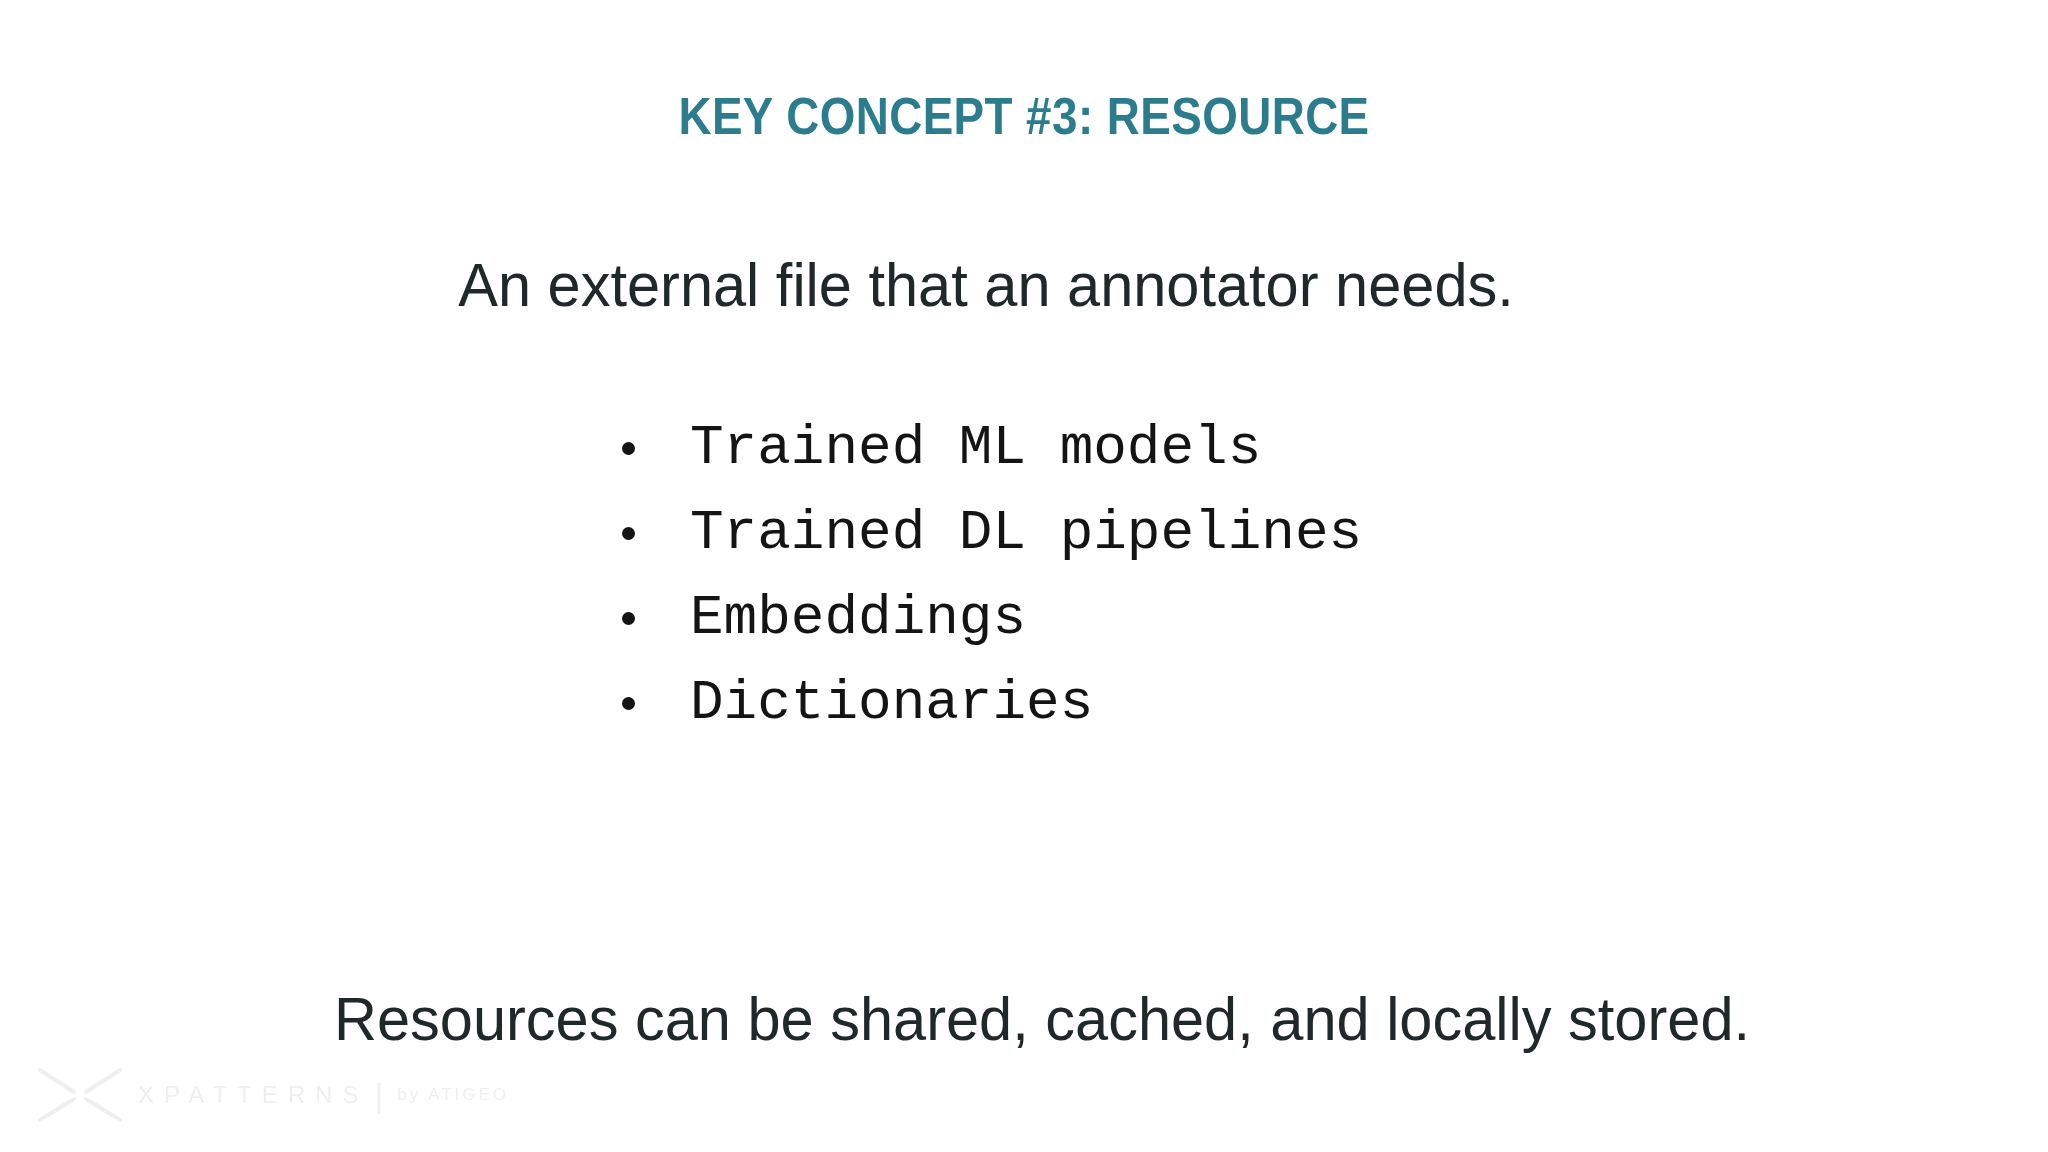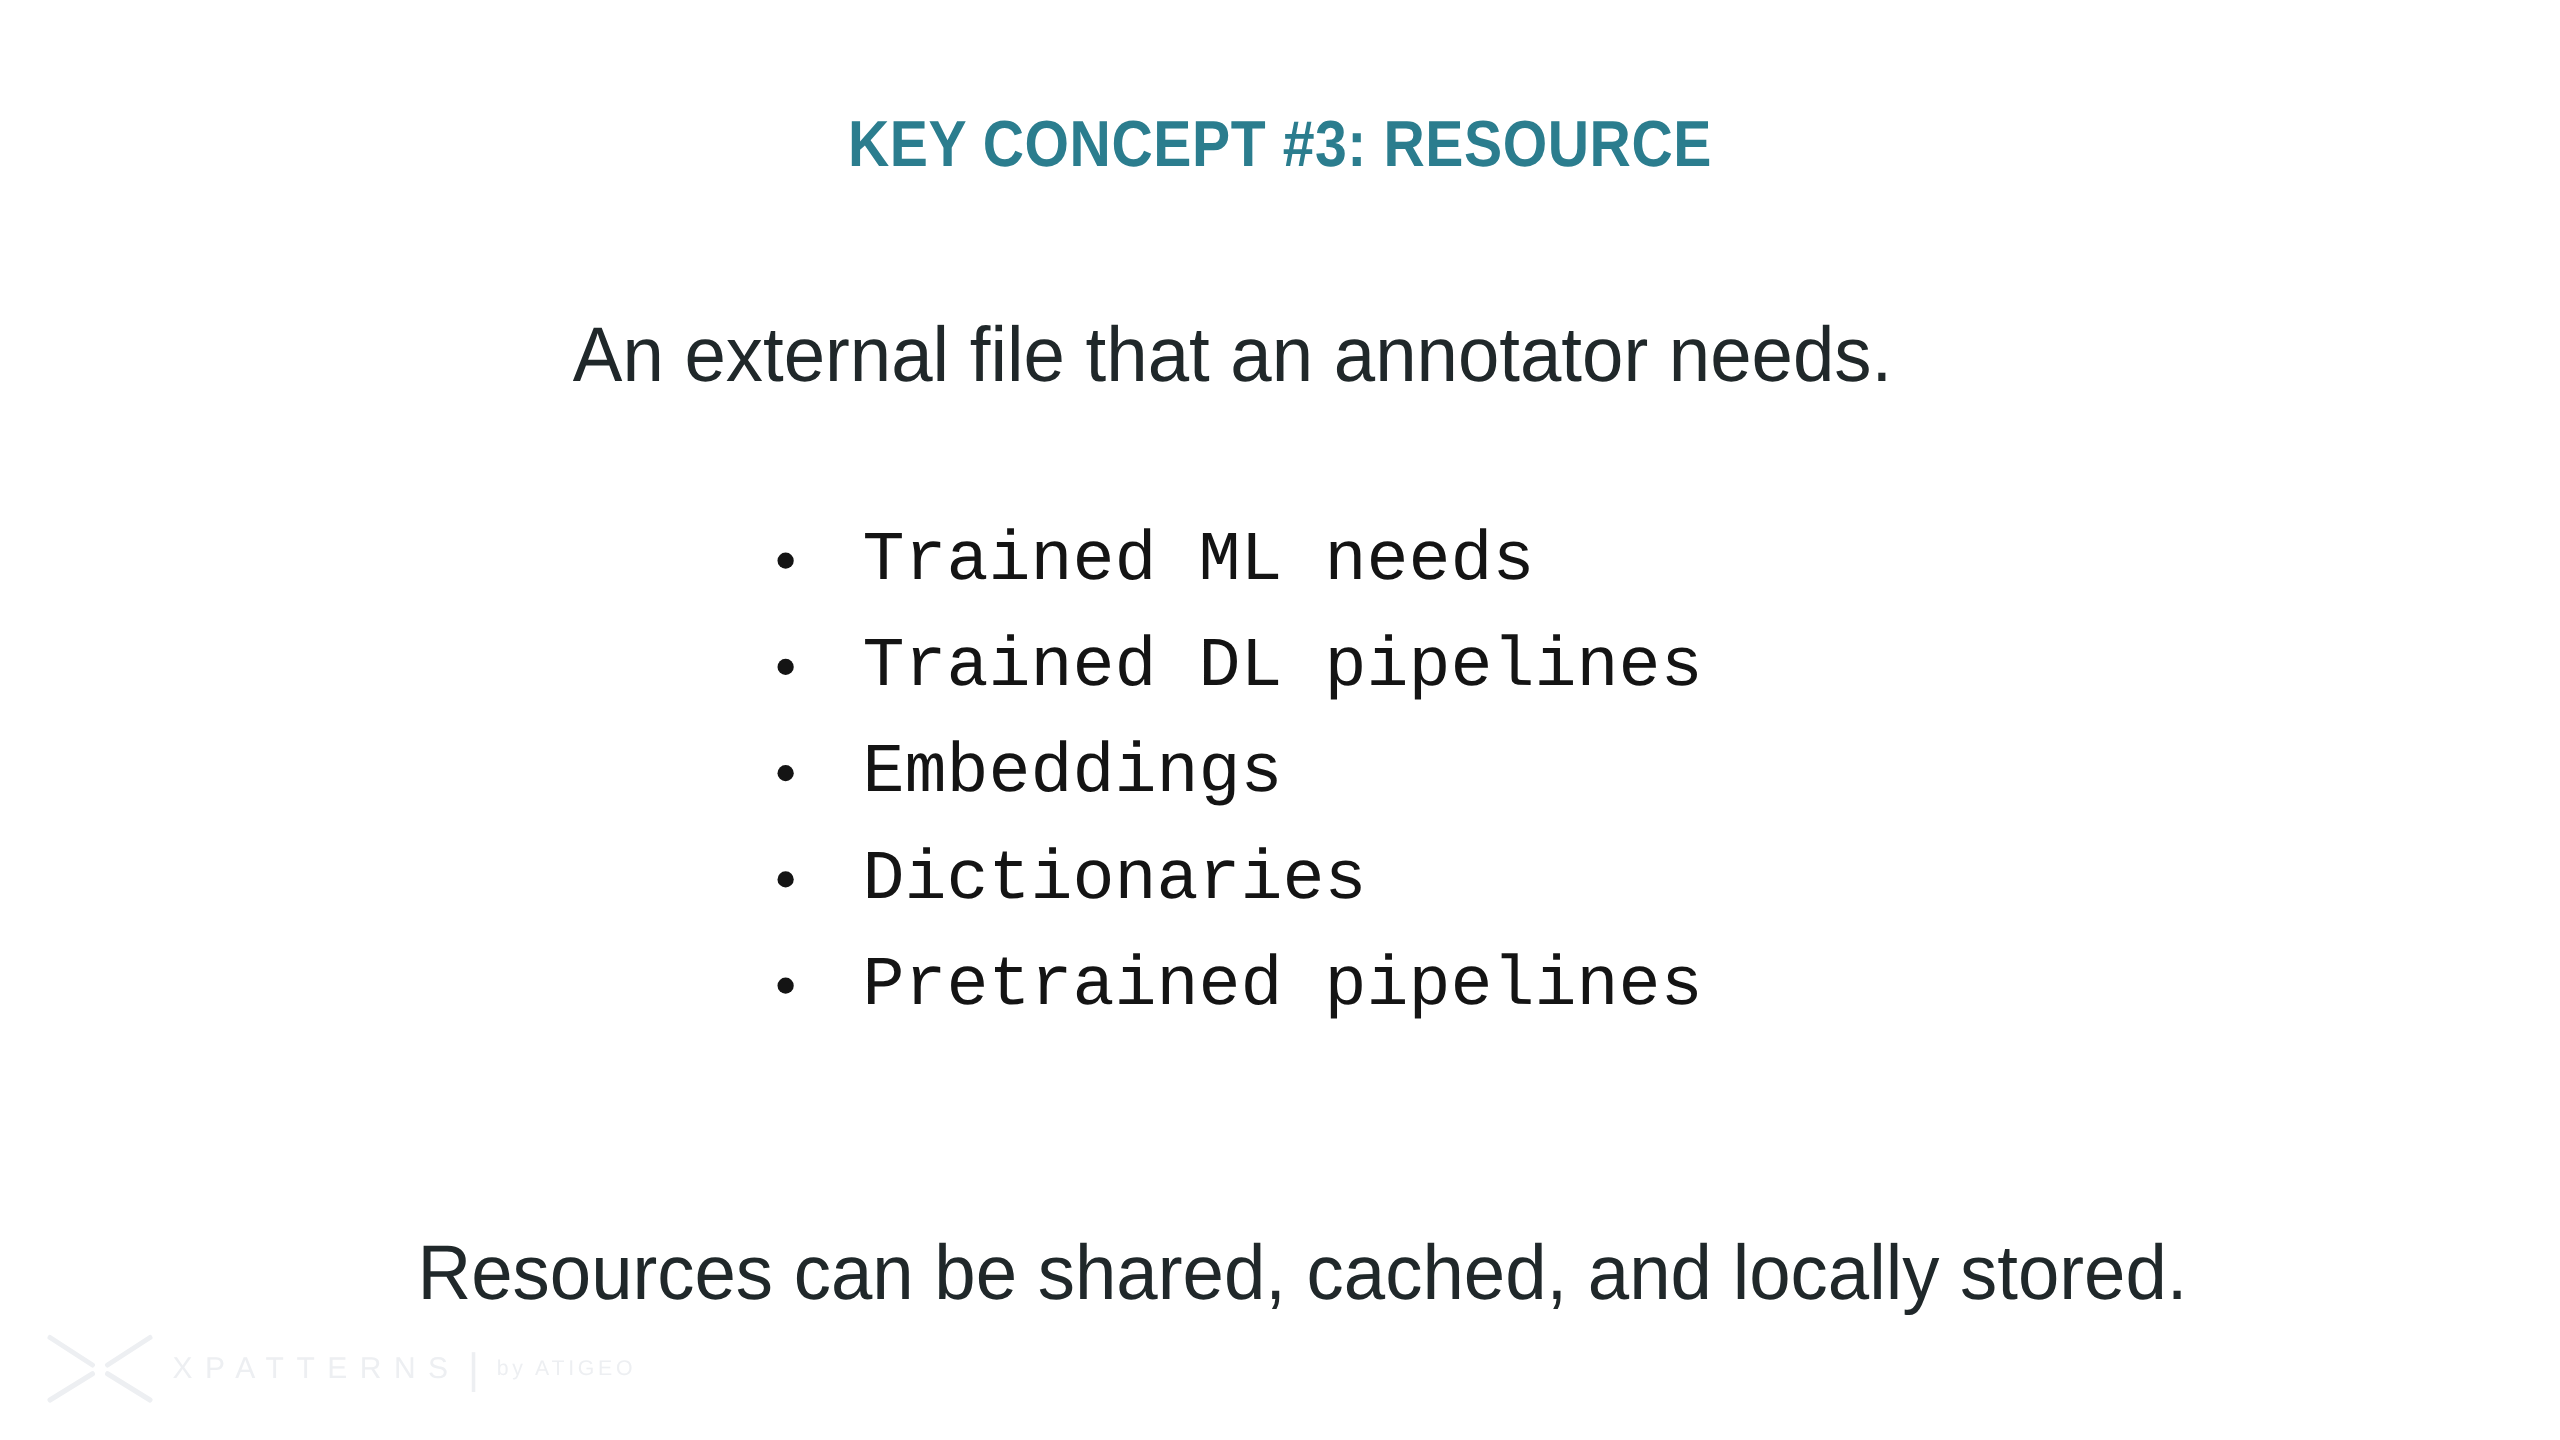--- a/index.html
+++ b/index.html
@@ -138,37 +138,33 @@
 
 <div class="slide">
 
   <div class="title">KEY CONCEPT #3: RESOURCE</div>
 
   <div class="subtitle">An external file that an annotator needs.</div>
 
   <ul class="bullet-list">
     <li class="bullet-row">
       <span class="bullet-dot"></span>
-      <span class="bullet-label">Trained ML needs</span>
+      <span class="bullet-label">Trained ML models</span>
     </li>
     <li class="bullet-row">
       <span class="bullet-dot"></span>
       <span class="bullet-label">Trained DL pipelines</span>
     </li>
     <li class="bullet-row">
       <span class="bullet-dot"></span>
       <span class="bullet-label">Embeddings</span>
     </li>
     <li class="bullet-row">
       <span class="bullet-dot"></span>
       <span class="bullet-label">Dictionaries</span>
-    </li>
-    <li class="bullet-row">
-      <span class="bullet-dot"></span>
-      <span class="bullet-label">Pretrained pipelines</span>
     </li>
   </ul>
 
   <div class="footer-note">Resources can be shared, cached, and locally stored.</div>
 
   <div class="watermark">
     <span>
       <svg width="88" height="58" viewBox="0 0 88 58">
         <g stroke="#edeff2" stroke-width="4" fill="none" stroke-linecap="round">
           <path d="M4 4 L38 26 M50 33 L84 54"></path>

